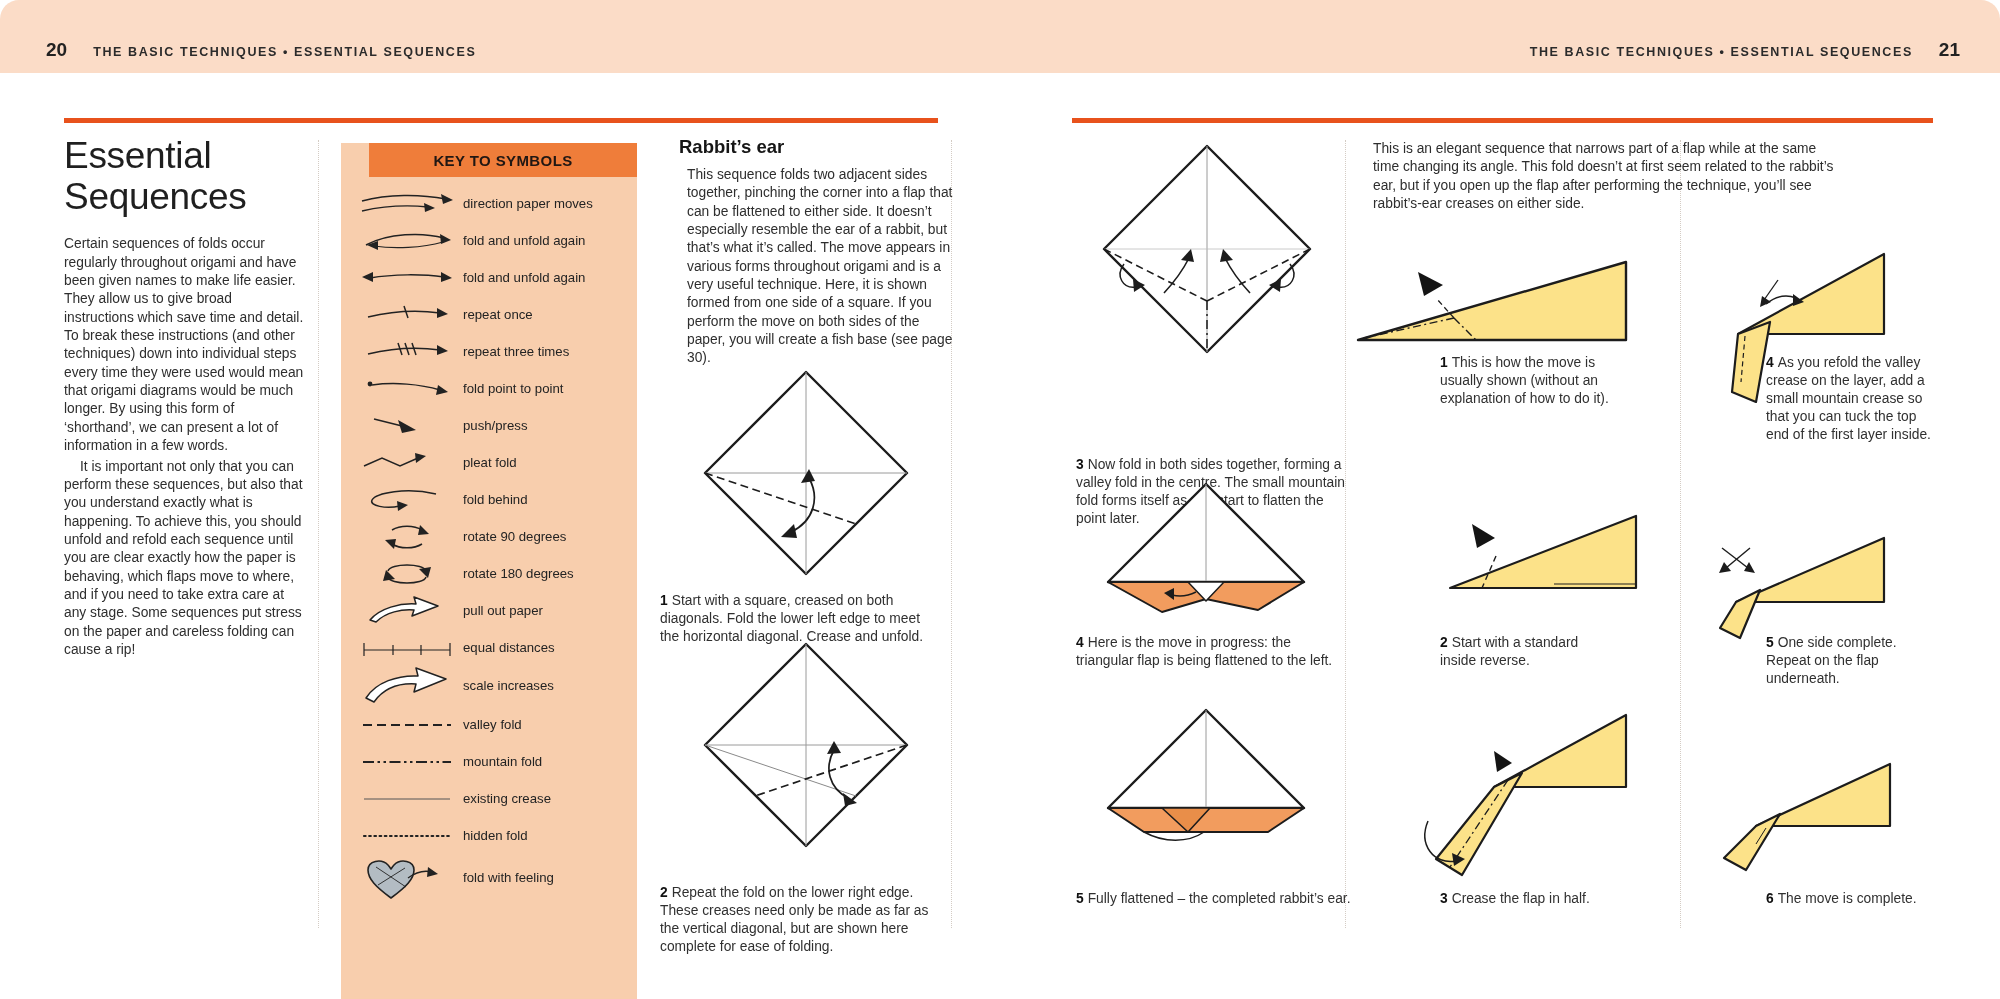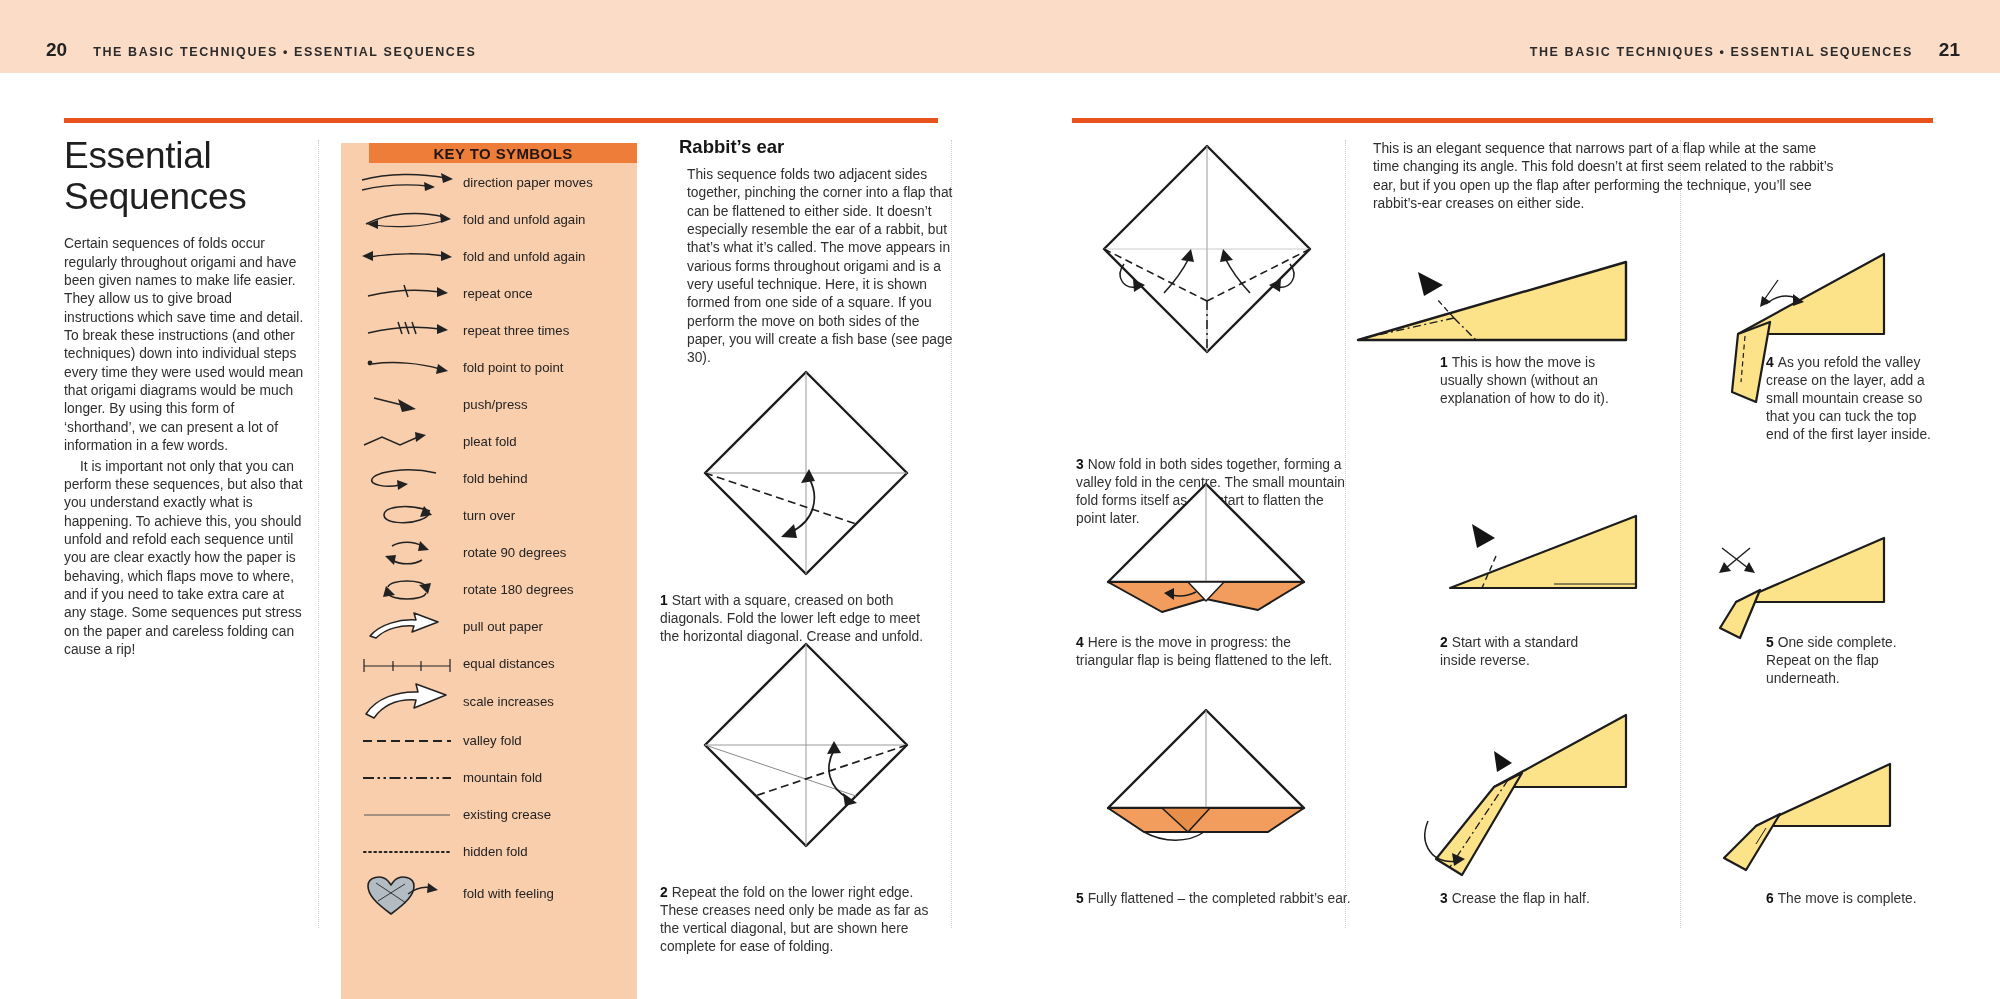--- a/index.html
+++ b/index.html
@@ -1,17 +1,17 @@
 <!DOCTYPE html>
 <html><head>
 <meta charset="utf-8">
 <style>
   html,body{margin:0;padding:0;background:#fff;}
   .spread{position:relative;width:2000px;height:999px;background:#fff;overflow:hidden;
-          font-family:"Liberation Sans", sans-serif;color:#2b2b2b;}
+          font-family:"Liberation Sans", sans-serif;color:#2b2b2b;border-radius:19px;}
 
   
   .band{position:absolute;left:0;top:0;width:2000px;height:73px;background:#fbdcc7;
         display:flex;justify-content:space-between;align-items:flex-end;
         padding:0 40px 12px 46px;box-sizing:border-box;}
   .band-group{display:flex;align-items:baseline;gap:26px;}
   .pageno{font-size:19px;font-weight:bold;color:#222;}
   .runhead{font-size:12.5px;font-weight:bold;letter-spacing:1.6px;color:#2b2b2b;}
 
   
@@ -24,23 +24,23 @@
   .div1{left:318px}.div2{left:951px}.div3{left:1345px}.div4{left:1680px}
 
   
   .col-essential{position:absolute;left:64px;top:136px;width:240px;}
   h1.ess{font-size:37px;font-weight:400;line-height:1.1;margin:0 0 18px;color:#1f1f1f;width:220px;letter-spacing:-0.3px;}
   .body-p{font-size:13.8px;line-height:1.33;margin:0 0 2px;color:#2e2e2e;}
   .body-p.indent{text-indent:16px;}
 
   
   .keybox{position:absolute;left:341px;top:143px;width:296px;height:856px;background:#f8cead;}
-  .keyhead{height:20px;background:#ef7d3a;display:flex;align-items:center;justify-content:center;
+  .keyhead{height:34px;background:#ef7d3a;display:flex;align-items:center;justify-content:center;
            font-size:15px;font-weight:bold;color:#201713;letter-spacing:0.4px;margin-left:28px;}
-  .keylist{padding:1px 0 0 0;}
+  .keylist{padding:8px 0 0 0;}
   .key-row{display:flex;align-items:center;min-height:37px;padding:0 8px 0 12px;}
   .key-icon{flex:0 0 110px;display:flex;justify-content:center;align-items:center;}
   .key-label{font-size:13.2px;line-height:1.15;color:#232323;max-width:150px;}
 
   
   .col-rabbit{position:absolute;left:679px;top:136px;width:284px;}
   .sec-title{font-size:18.5px;font-weight:bold;margin:0 0 8px;color:#161616;}
   .intro{font-size:13.8px;line-height:1.33;margin:8px;color:#2e2e2e;}
 
   
@@ -190,29 +190,20 @@
           <span class="key-label">pleat fold</span>
         </div>
         <div class="key-row">
           <span class="key-icon">
             <svg viewBox="0 0 100 30" width="100" height="30">
               <path d="M78,9 C48,2 18,8 14,15 C11,21 28,24 42,21" fill="none" stroke="#222" stroke-width="1.5"></path>
               <polygon points="50,20 39,16 40,26" fill="#222"></polygon>
             </svg>
           </span>
           <span class="key-label">fold behind</span>
-        </div>
-        <div class="key-row">
-          <span class="key-icon">
-            <svg viewBox="0 0 100 30" width="100" height="30">
-              <path d="M72,10 C48,2 26,6 26,14 C26,22 48,24 62,19 C70,16 72,13 70,10" fill="none" stroke="#222" stroke-width="1.5"></path>
-              <polygon points="66,5 62,16 74,14" fill="#222"></polygon>
-            </svg>
-          </span>
-          <span class="key-label">turn over</span>
         </div>
         <div class="key-row">
           <span class="key-icon">
             <svg viewBox="0 0 100 30" width="100" height="30">
               <path d="M34,8 C42,3 56,3 64,8" fill="none" stroke="#222" stroke-width="1.5"></path>
               <polygon points="71,12 62,3 60,13" fill="#222"></polygon>
               <path d="M64,22 C56,27 42,27 34,22" fill="none" stroke="#222" stroke-width="1.5"></path>
               <polygon points="27,18 36,27 38,17" fill="#222"></polygon>
             </svg>
           </span>

